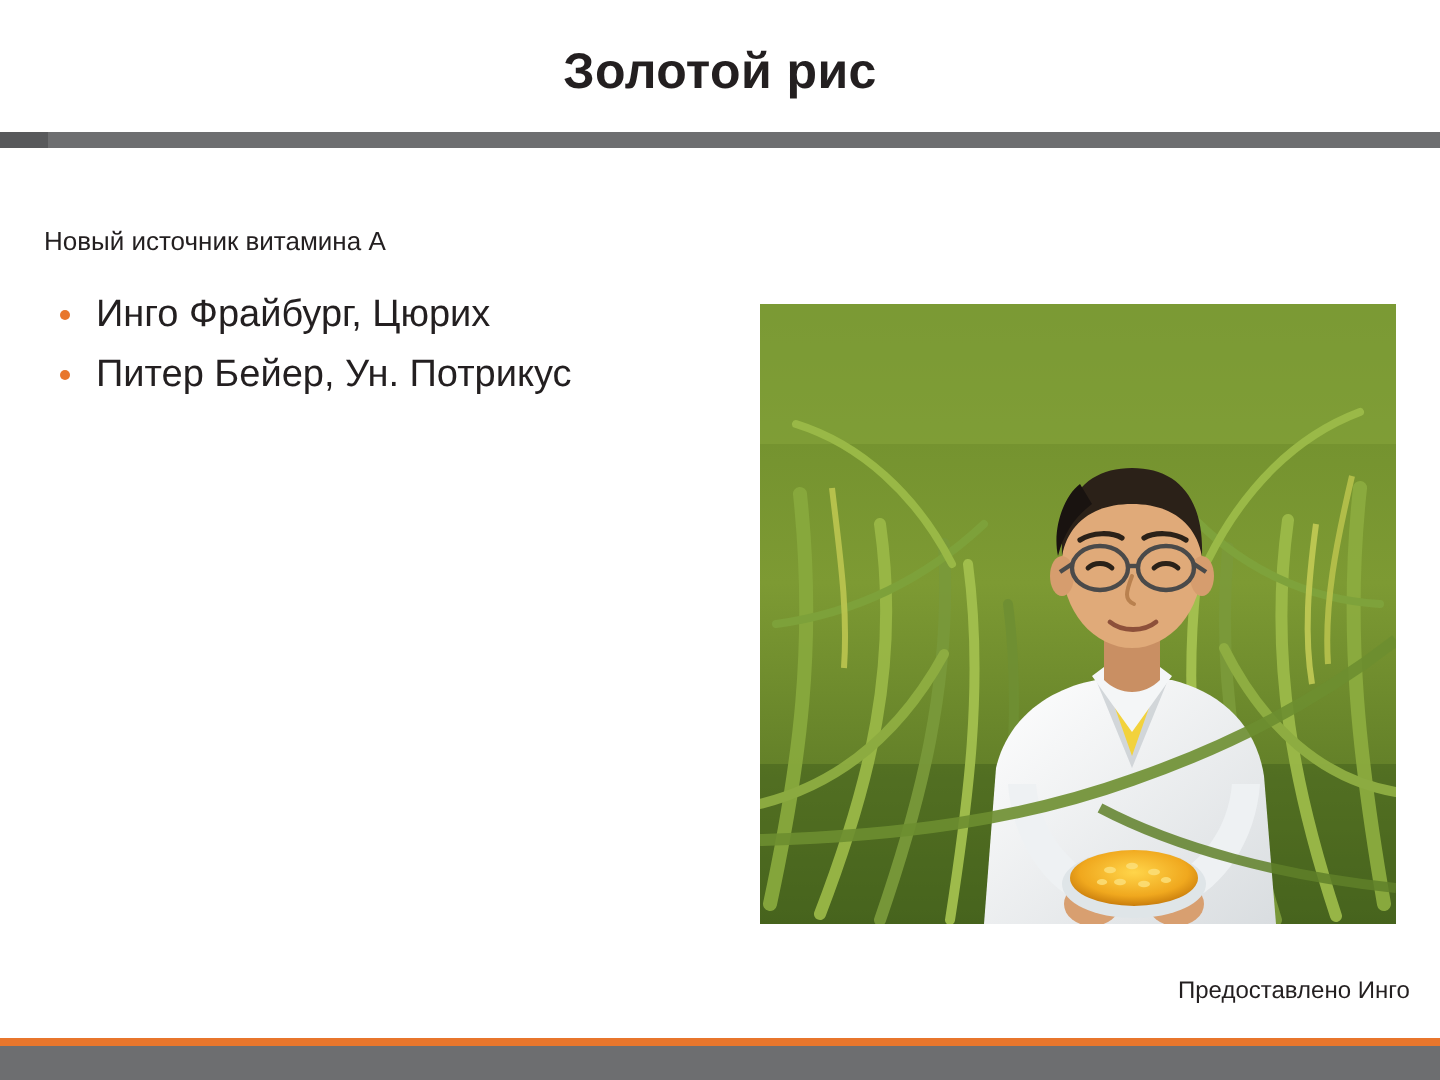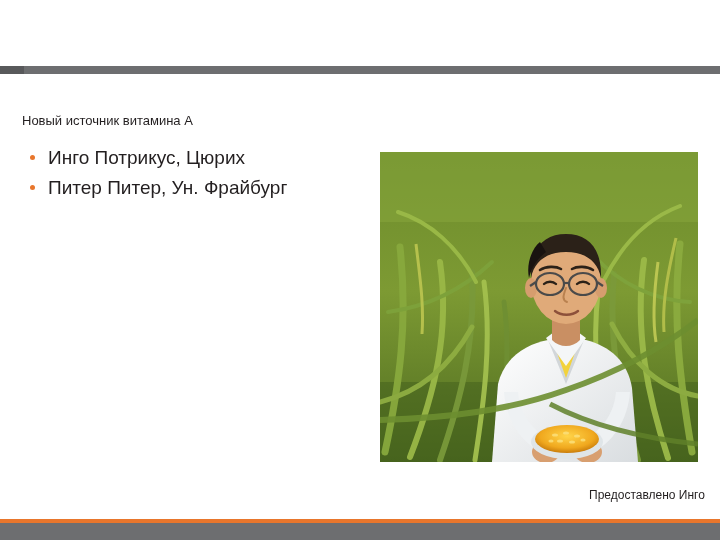--- a/index.html
+++ b/index.html
@@ -130,33 +130,36 @@
     width: 720px;
     height: 4px;
     background: #e8762c;
   }
 </style>
 </head>
 <body>
 
 <div class="slide">
 
+  <div class="header-band">
+    <div class="slide-title">Золотой рис</div>
+  </div>
   <div class="header-stripe-right"></div>
   <div class="header-stripe-left"></div>
 
   <div class="body-block">
     <div class="lead-line">Новый источник витамина А</div>
     <ul class="bullet-list">
       <li class="bullet-item">
         <span class="bullet-dot"></span>
-        <span>Инго Потрикус, Цюрих</span>
+        <span>Инго Фрайбург, Цюрих</span>
       </li>
       <li class="bullet-item">
         <span class="bullet-dot"></span>
-        <span>Питер Питер, Ун. Фрайбург</span>
+        <span>Питер Бейер, Ун. Потрикус</span>
       </li>
     </ul>
   </div>
 
   <div class="photo">
     <svg width="318" height="310" viewBox="0 0 318 310" xmlns="http://www.w3.org/2000/svg" aria-hidden="true">
       <defs>
         <linearGradient id="fieldGrad" x1="0" y1="0" x2="0" y2="1">
           <stop offset="0%" stop-color="#6d8c2c"></stop>
           <stop offset="45%" stop-color="#7d9a33"></stop>

